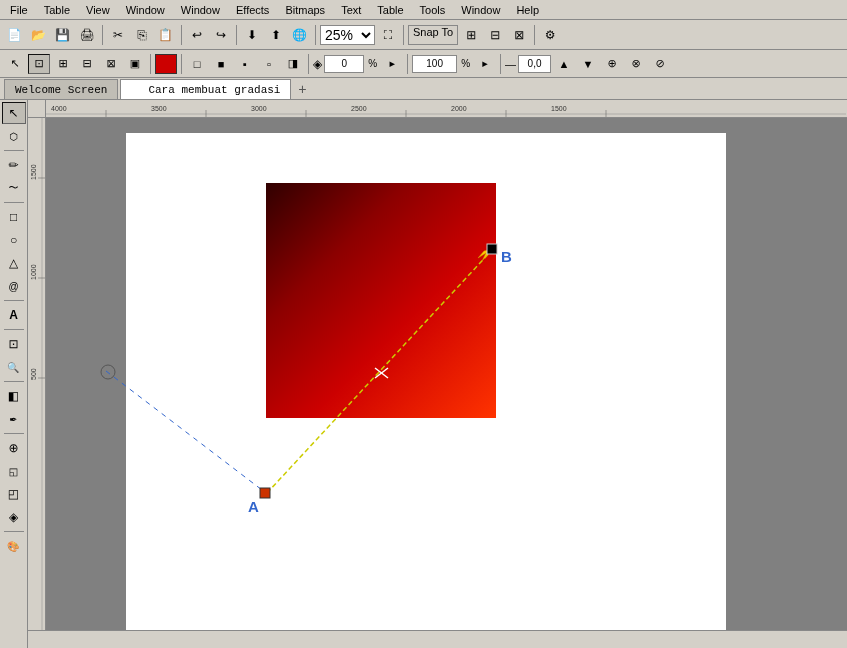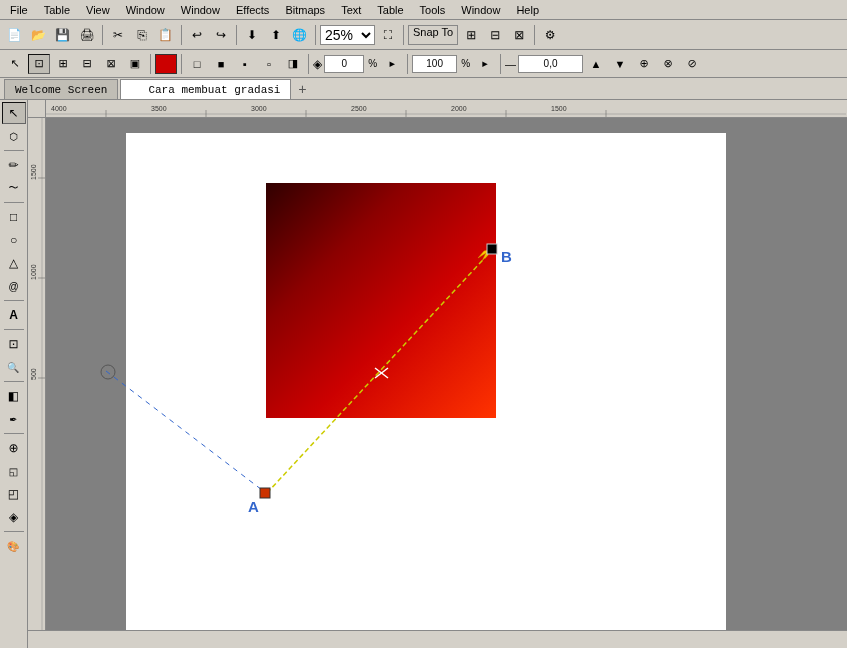--- a/index.html
+++ b/index.html
@@ -126,21 +126,21 @@
   <span style="font-size:12px;">◈</span>
   <input class="prop-input" value="0" style="">
   <span class="prop-label">%</span>
   <div class="prop-btn">▸</div>
   <div class="prop-sep"></div>
   <input class="prop-input" value="100" style="width: 45px;">
   <span class="prop-label">%</span>
   <div class="prop-btn">▸</div>
   <div class="prop-sep"></div>
   <span style="font-size:11px;">—</span>
-  <input class="prop-input" value="0,0" style="width: 65px;">
+  <input class="prop-input" value="0,0" style="width: 33px;">
   <div class="prop-btn">▲</div>
   <div class="prop-btn">▼</div>
   <div class="prop-btn">⊕</div>
   <div class="prop-btn">⊗</div>
   <div class="prop-btn">⊘</div>
 </div>
 
 <div id="tabs">
   <div class="tab">Welcome Screen</div>
   <div class="tab active">Cara membuat gradasi</div>

